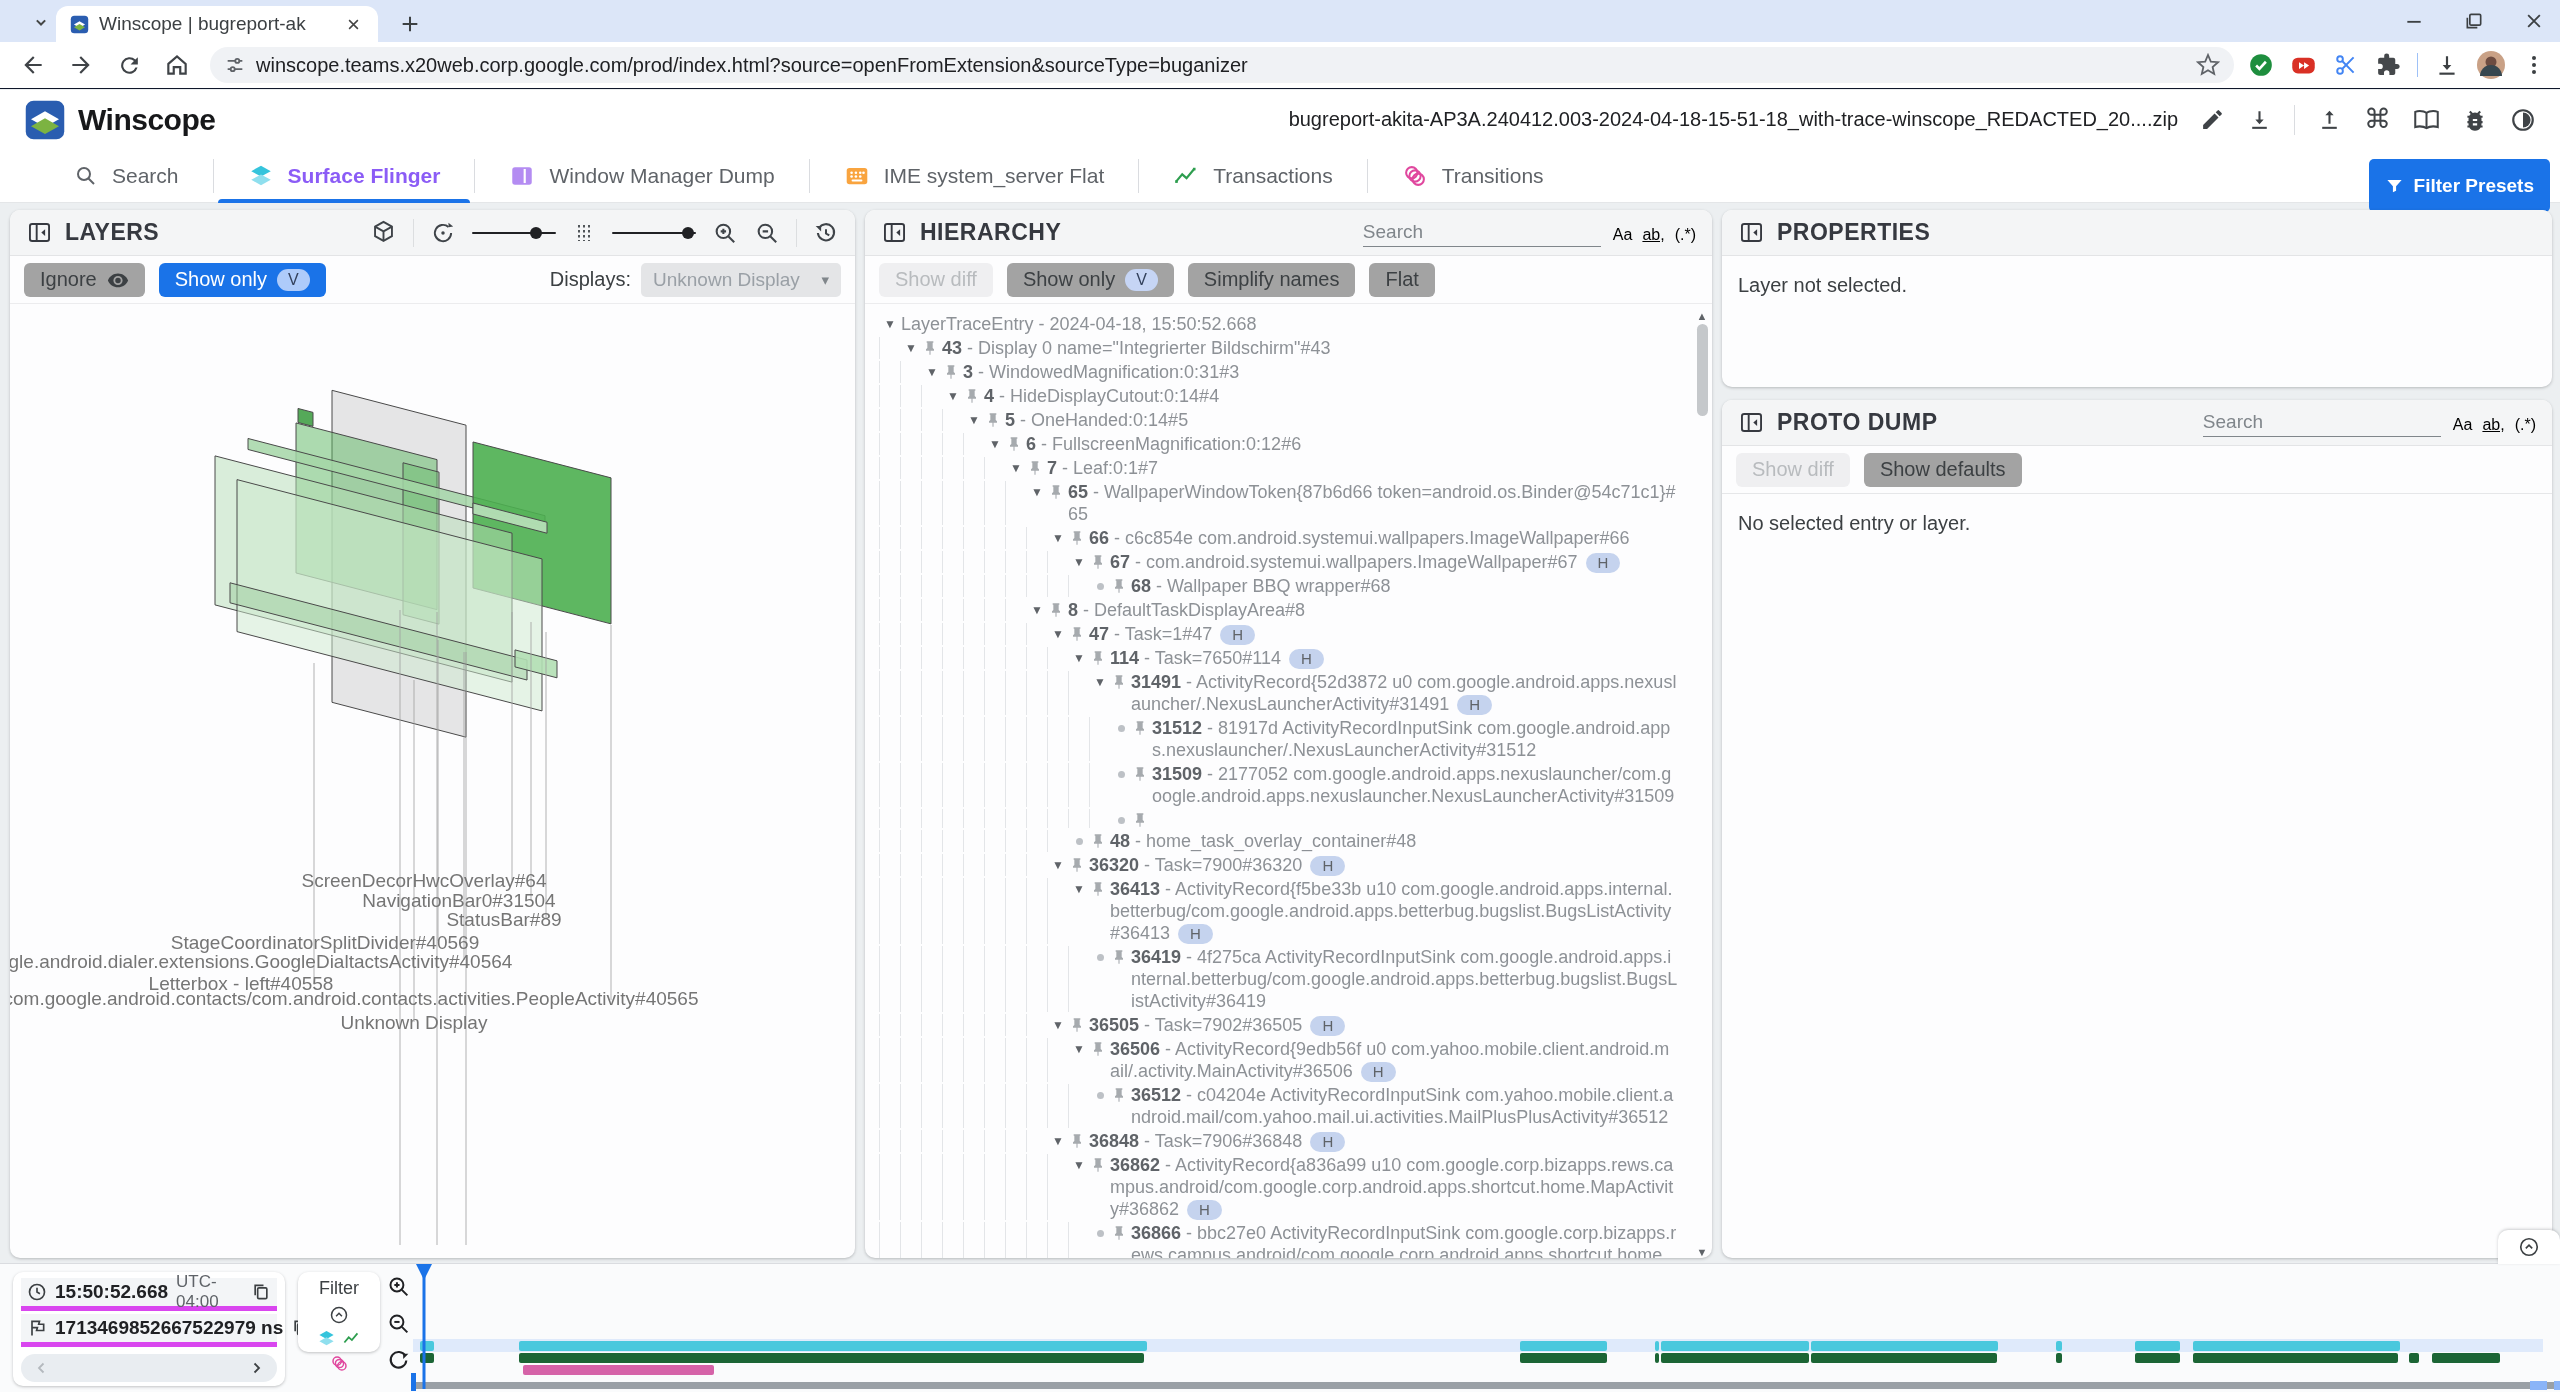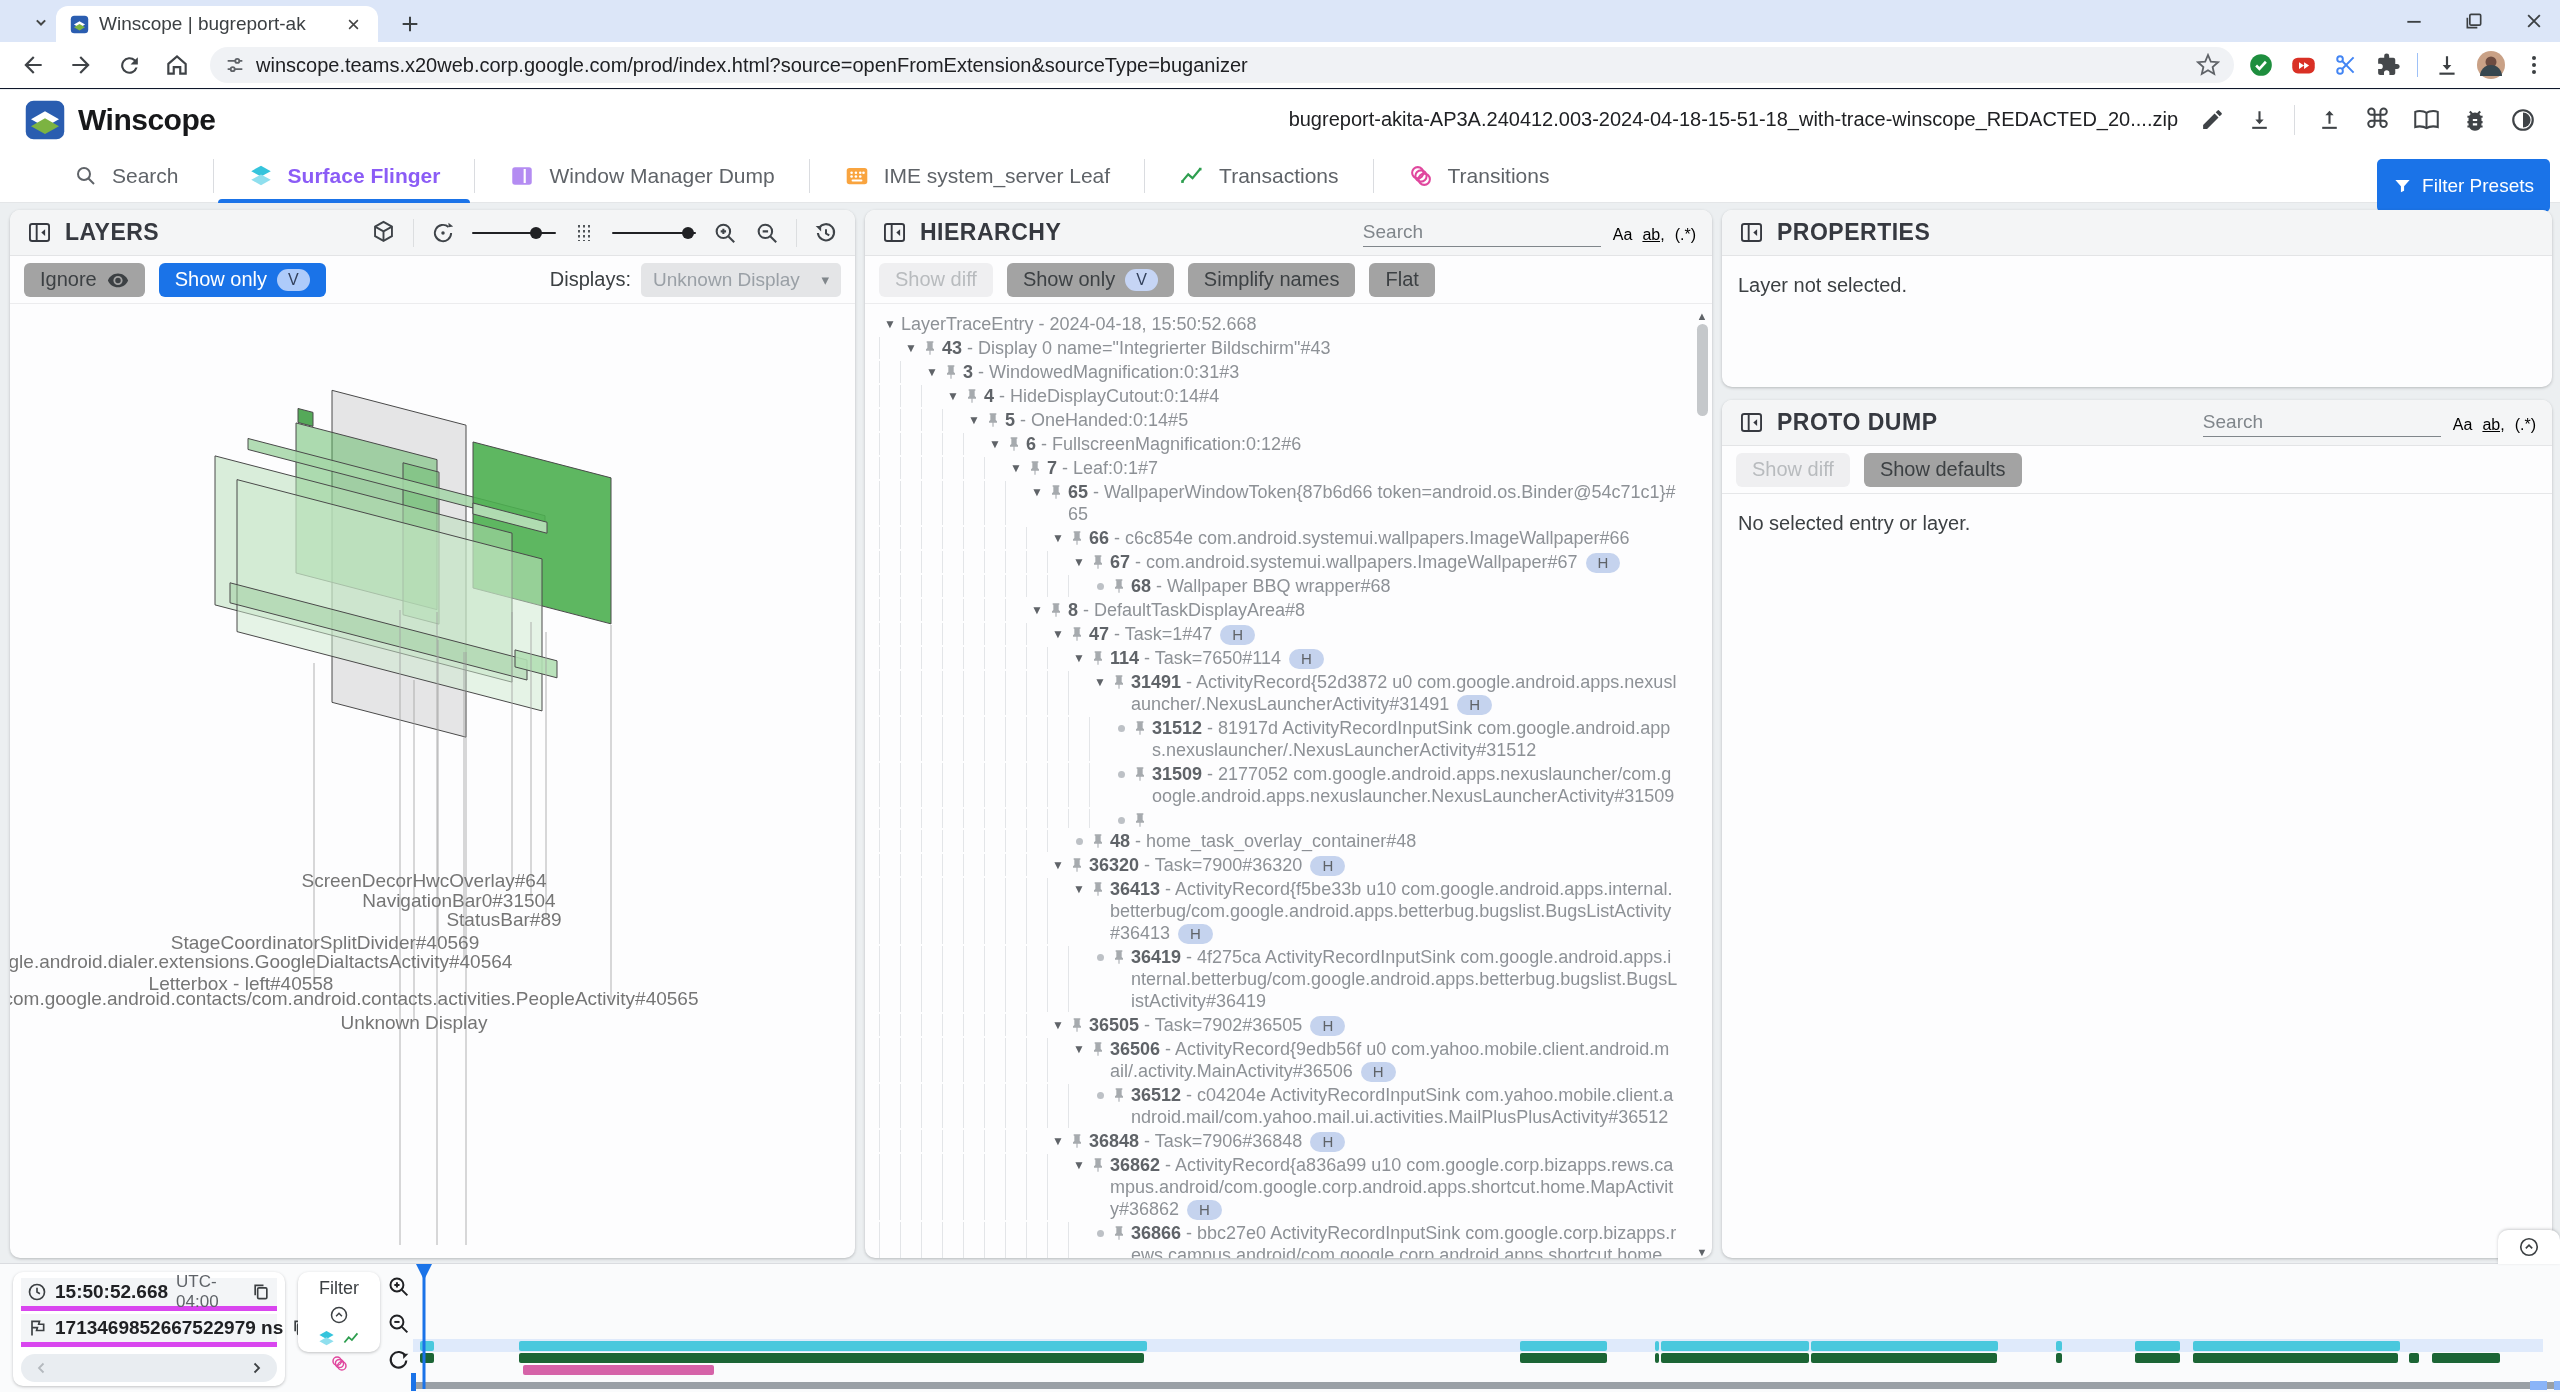--- a/index.html
+++ b/index.html
@@ -31,21 +31,21 @@
   .trace-name { font-size:20px; color:#202124; }
   .hdr-sep { width:1px; height:30px; background:#dadce0; }
   .cmd-glyph { font-size:27px; line-height:1; color:#3f4347; }
 
   
   #navbar { position:absolute; left:0; top:149px; width:2560px; height:54px; background:#fff; border-bottom:1px solid #e4e6e8; display:flex; align-items:center; padding-left:40px; }
   .nav-item { position:relative; height:54px; display:flex; align-items:center; gap:14px; padding:0 34px; font-size:21px; color:#5f6368; cursor:pointer; }
   .nav-item.active { color:#8b5cf6; font-weight:700; }
   .nav-item.active::after { content:""; position:absolute; left:4px; right:4px; bottom:0; height:4px; background:#1a73e8; border-radius:4px 4px 0 0; }
   .nav-sep { width:1px; height:34px; background:#dadce0; }
-  .filter-presets { position:absolute; right:10px; top:10px; height:53px; background:#1a73e8; color:#fff; border:none; border-radius:5px; font-size:19px; font-family:inherit; display:flex; align-items:center; gap:10px; padding:0 16px; cursor:pointer; }
+  .filter-presets { position:absolute; right:10px; top:10px; height:53px; background:#1a73e8; color:#fff; border:none; border-radius:5px; font-size:19px; font-family:inherit; display:flex; align-items:center; gap:10px; padding:0 16px; cursor:pointer;font-weight:bold; }
 
   
   .card { position:absolute; background:#fdfdfe; border-radius:10px; box-shadow:0 1px 3px rgba(60,64,67,.3); overflow:hidden; }
   #layers-card { left:10px; top:210px; width:845px; height:1048px; }
   #hier-card { left:865px; top:210px; width:847px; height:1048px; }
   #props-card { left:1722px; top:210px; width:830px; height:177px; }
   #proto-card { left:1722px; top:400px; width:830px; height:858px; }
   .card-header { height:46px; background:#f4f5f6; border-bottom:1px solid #e3e4e6; display:flex; align-items:center; padding:0 16px; gap:12px; }
   .card-title { font-size:23px; font-weight:700; letter-spacing:.5px; color:#363940; }
   .collapse-ic { color:#363940; }
@@ -287,21 +287,21 @@
           <circle cx="7" cy="9" r="1.2"></circle>
           <circle cx="11" cy="9" r="1.2"></circle>
           <circle cx="15" cy="9" r="1.2"></circle>
           <circle cx="18" cy="9" r="1.2"></circle>
           <circle cx="7" cy="12.5" r="1.2"></circle>
           <circle cx="11" cy="12.5" r="1.2"></circle>
           <circle cx="15" cy="12.5" r="1.2"></circle>
           <rect x="7" y="15.3" width="10" height="1.8" rx=".9"></rect>
         </g>
       </svg>
-    <span>IME system_server Leaf</span>
+    <span>IME system_server Flat</span>
   </div>
   <span class="nav-sep"></span>
   <div class="nav-item">
     <svg class="ic" width="26" height="26" viewBox="0 0 24 24" fill="none" stroke="#2e9e4f" stroke-width="2">
         <path d="M3 17l5.5-6.5 4 3.5 7-8.5"></path>
         <rect x="2" y="16" width="2.4" height="2.4" fill="#2e9e4f" stroke="none"></rect>
         <rect x="18.4" y="4.4" width="2.4" height="2.4" fill="#2e9e4f" stroke="none"></rect>
       </svg>
     <span>Transactions</span>
   </div>

